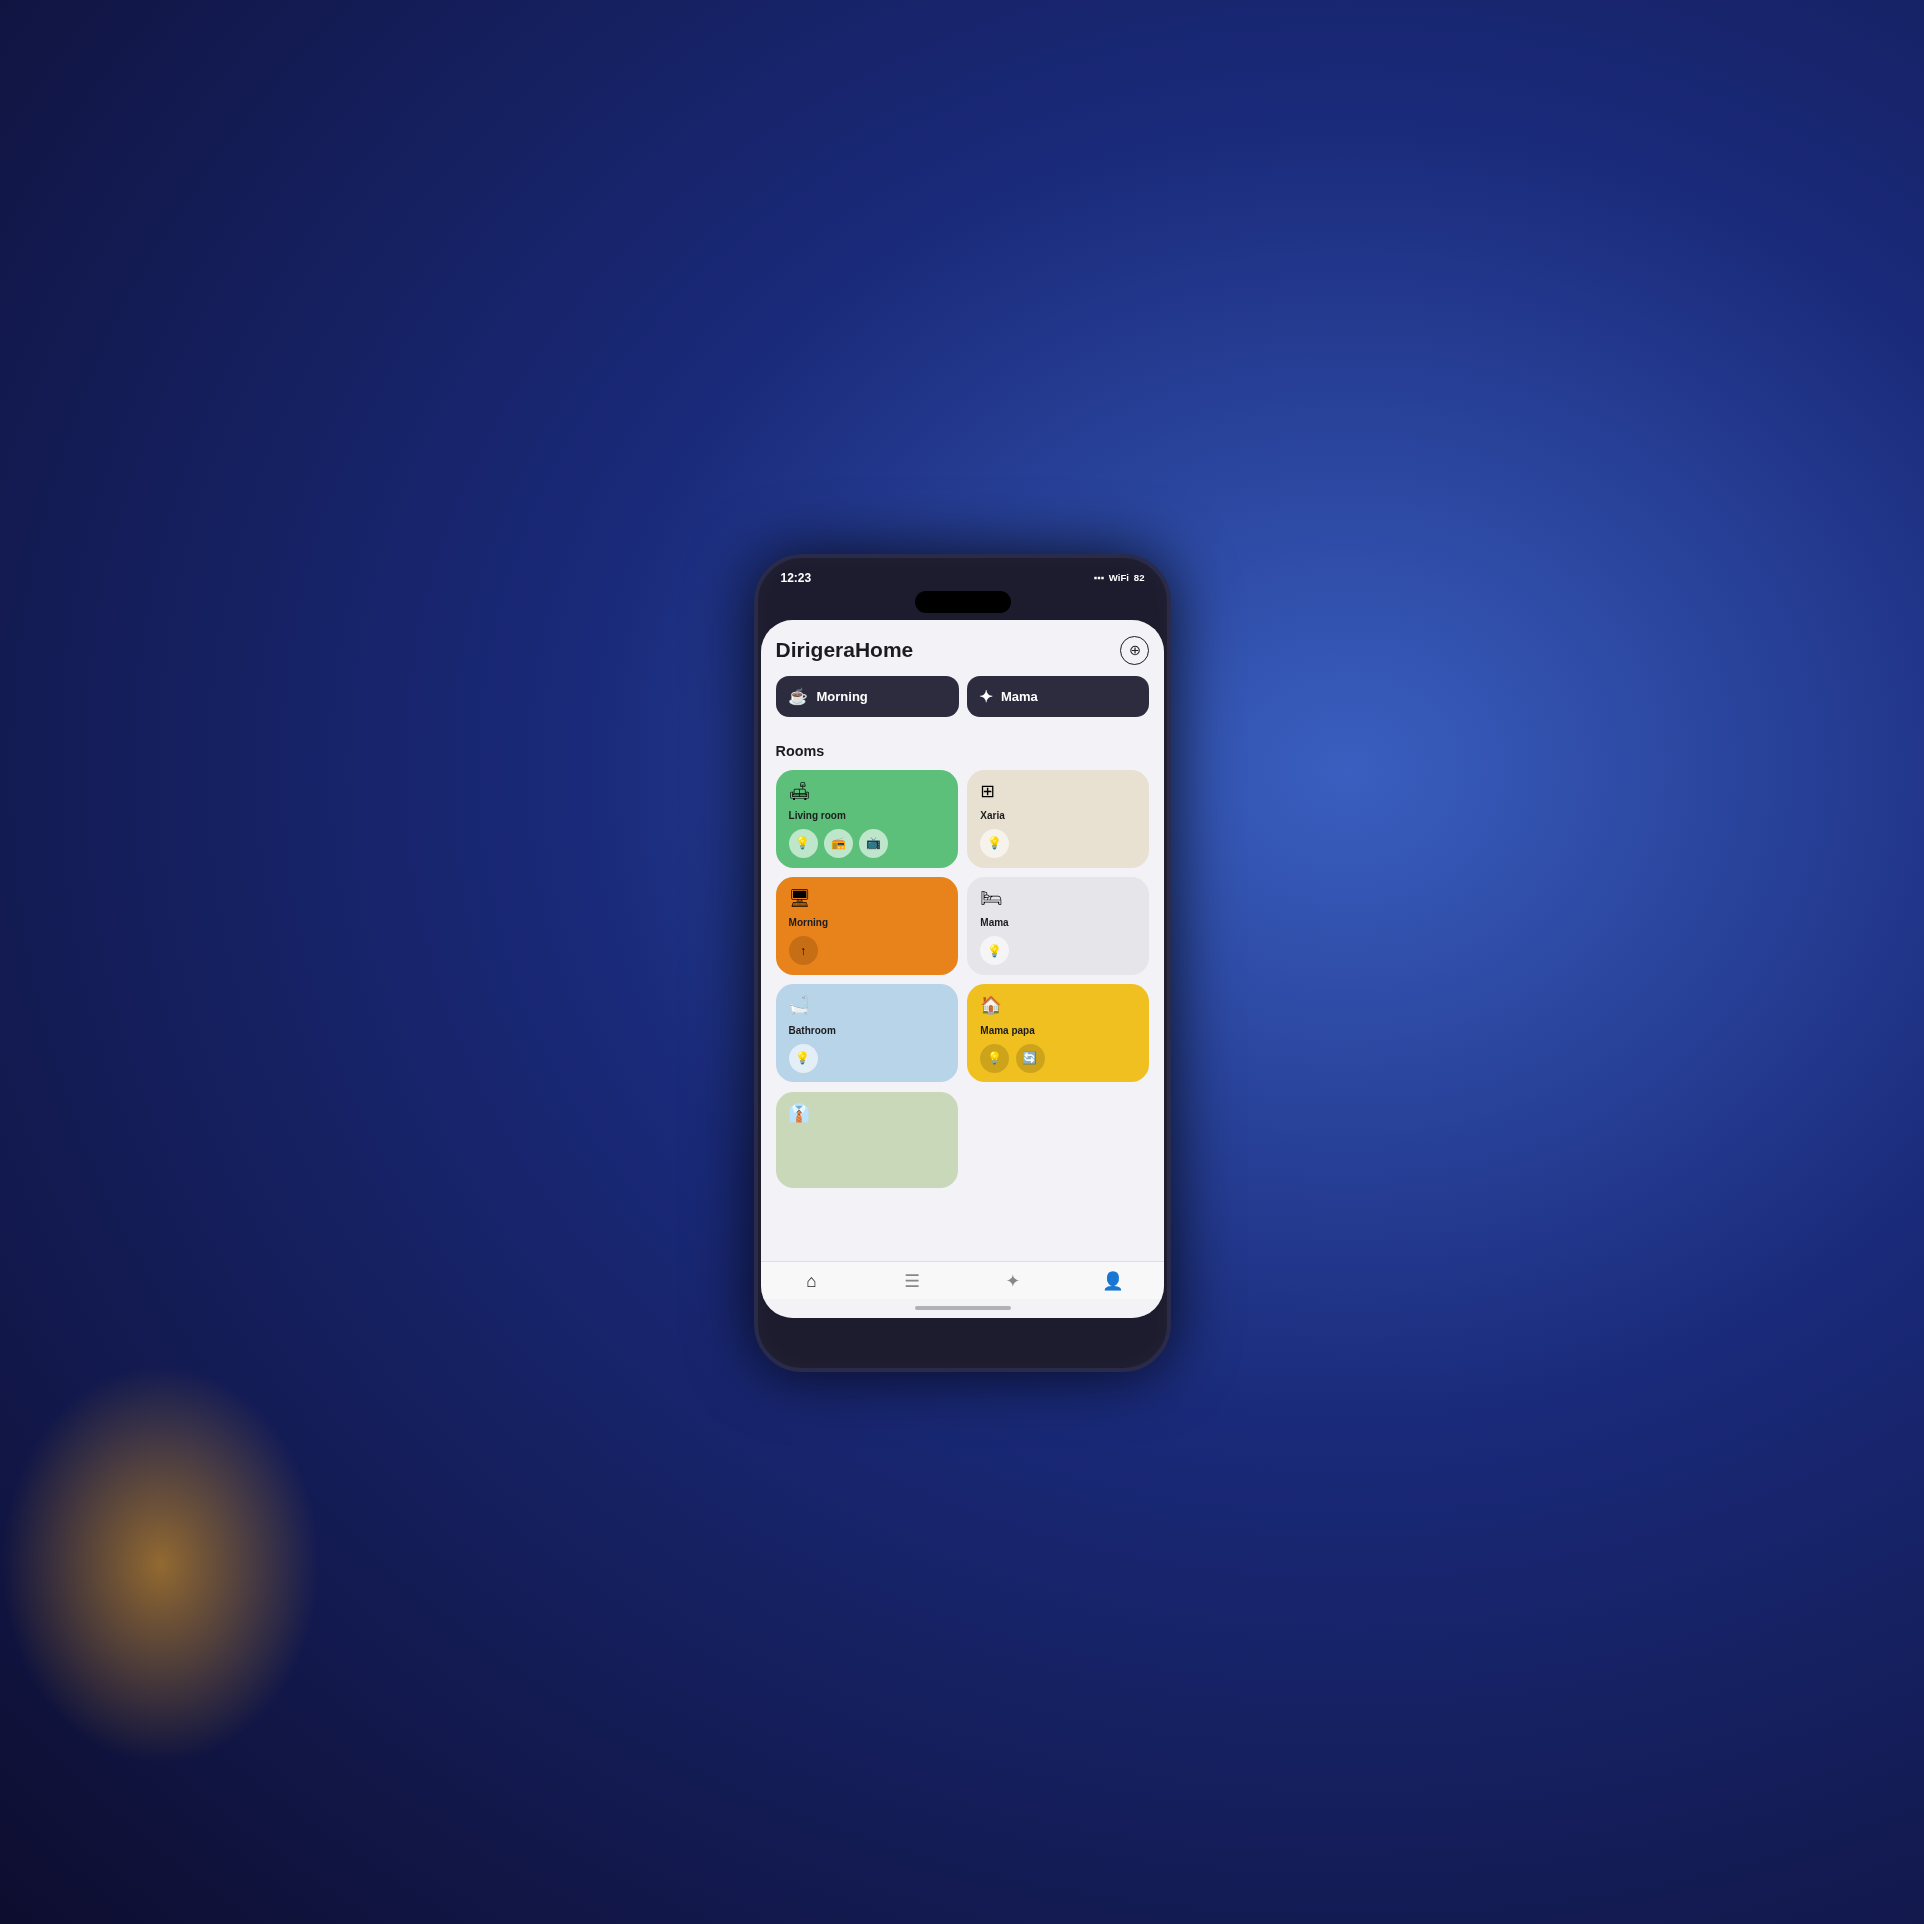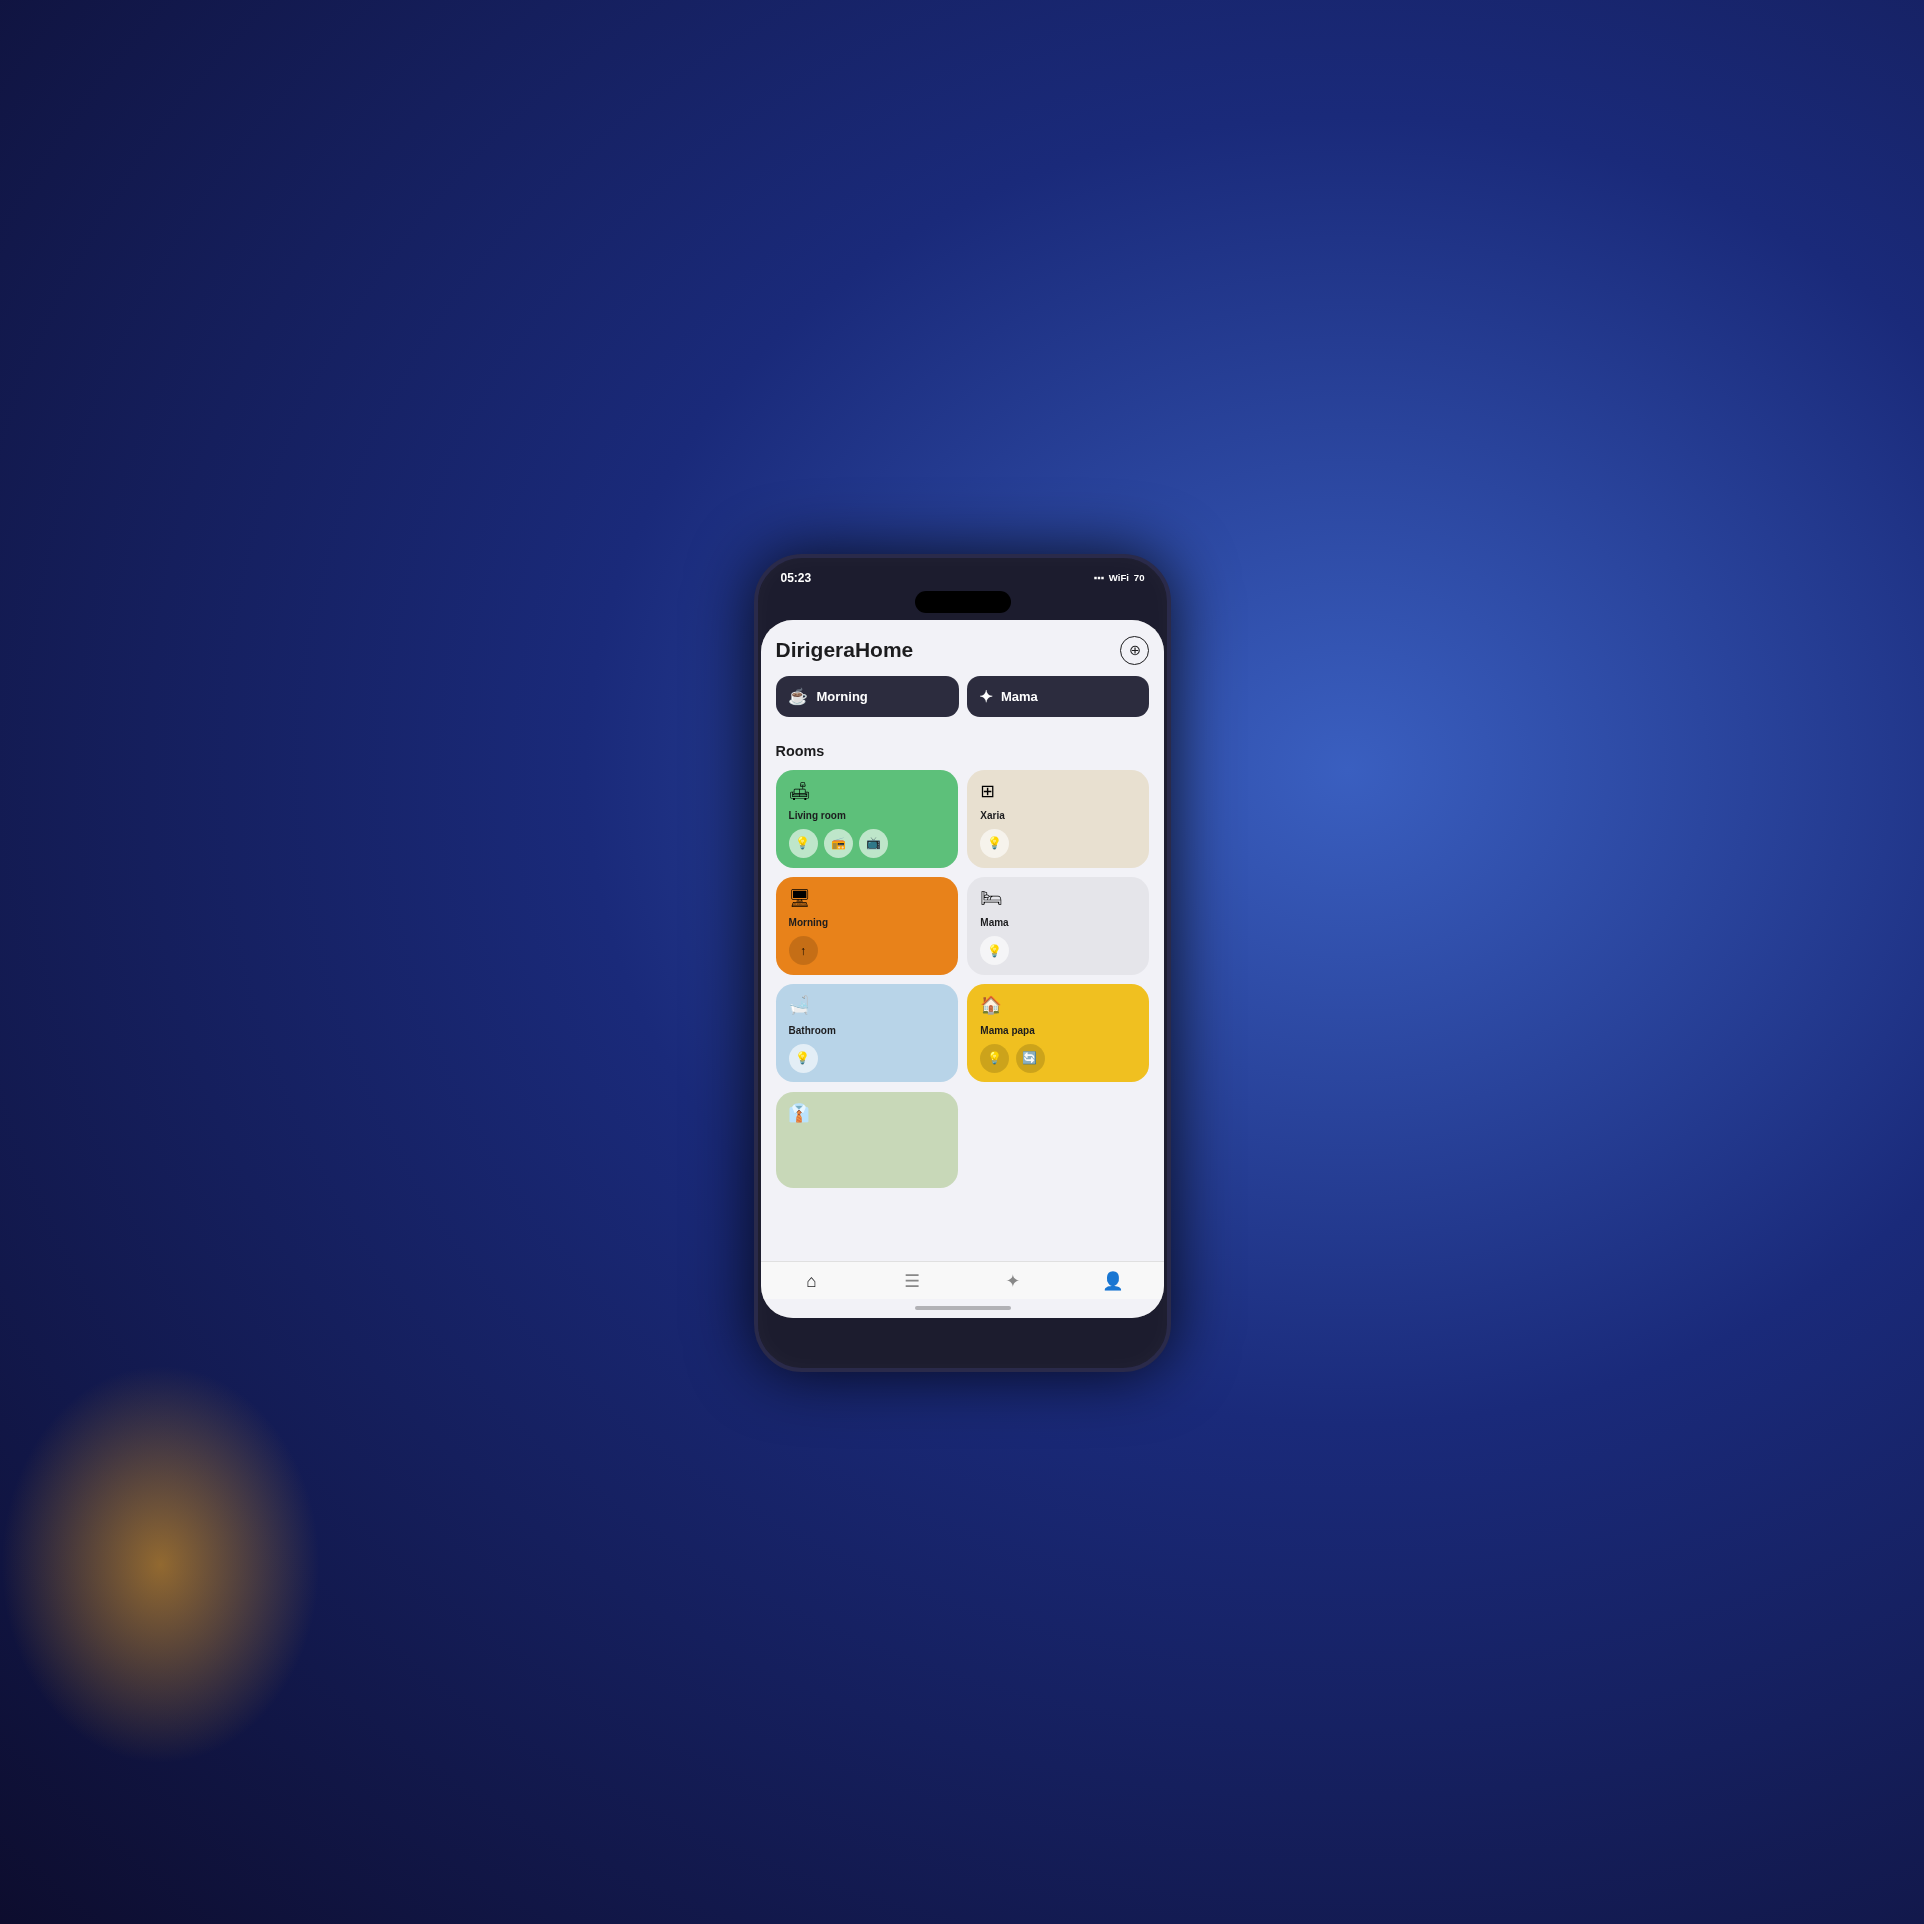--- a/index.html
+++ b/index.html
@@ -240,25 +240,25 @@
 </head>
 <body>
 
 <div class="bg-gradient"></div>
 <div class="bg-yellow"></div>
 
 <div class="phone-wrapper">
   <div class="phone">
 
     <div class="status-bar">
-      <div class="status-time">05:23</div>
+      <div class="status-time">12:23</div>
       <div class="status-icons">
         <span>▪▪▪</span>
         <span>WiFi</span>
-        <span>70</span>
+        <span>82</span>
       </div>
     </div>
 
     <div class="dynamic-island"></div>
 
     <div class="screen">
       <div class="app-content">
 
         <div class="header">
           <div class="app-title">DirigeraHome</div>

